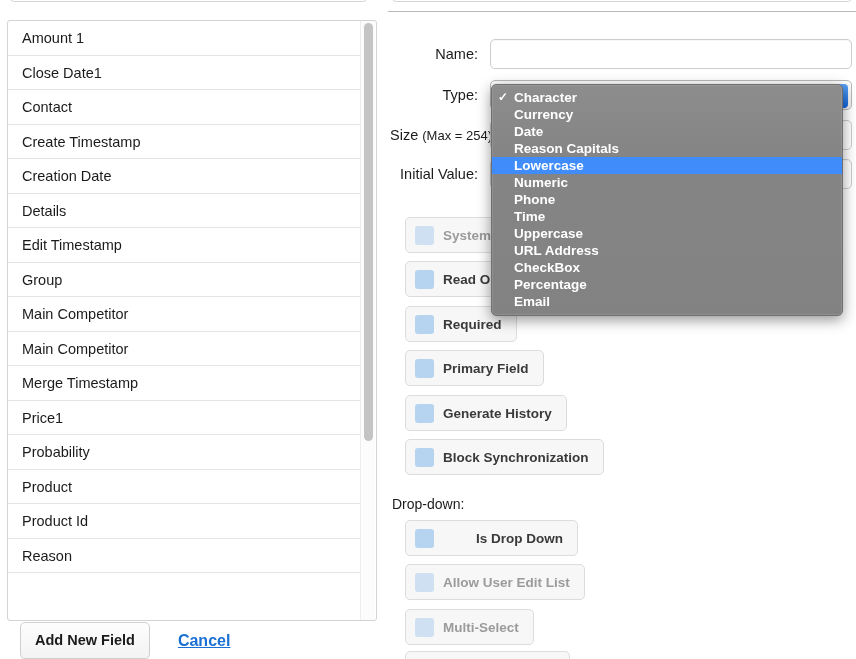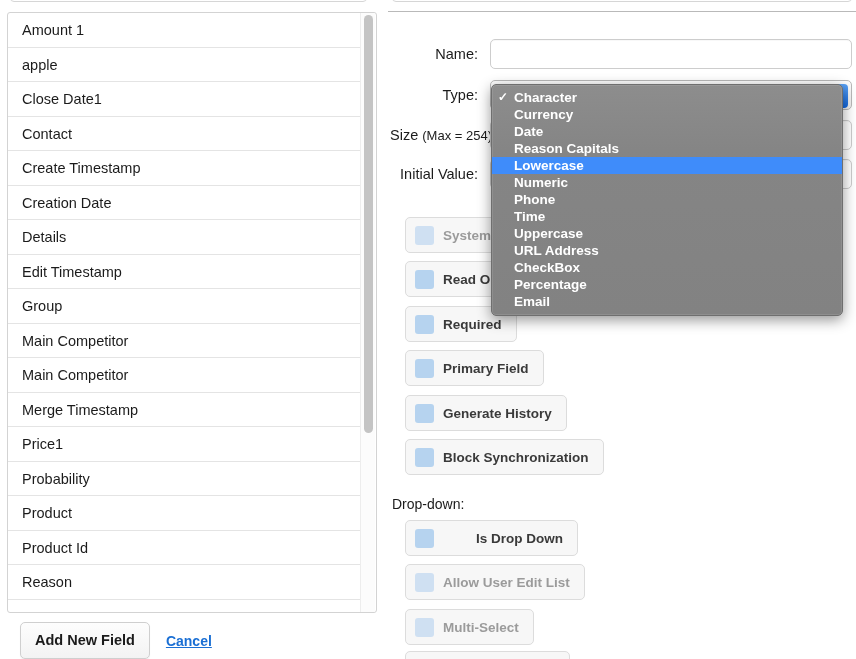--- a/index.html
+++ b/index.html
@@ -27,21 +27,21 @@
     border-radius: 4px;
     background: #fff;
     box-sizing: border-box;
   }
   #top-stub-left  { left: 10px;  width: 357px; }
   #top-stub-right { left: 392px; width: 460px; }
 
   
   #left-panel {
     position: absolute;
-    left: 7px; top: 12px;
+    left: 7px; top: 20px;
     width: 370px; height: 601px;
     border: 1px solid #d3d3d3;
     border-radius: 3px;
     background: #fff;
     box-sizing: border-box;
     overflow: hidden;
   }
   #field-list {
     position: absolute;
     left: 0; top: 0;
@@ -91,22 +91,22 @@
     font-weight: bold;
     color: #1b1b1b;
     background: linear-gradient(#fdfdfd, #f3f3f3);
     border: 1px solid #cfcfcf;
     border-radius: 5px;
     padding: 9px 14px 10px;
     cursor: pointer;
     box-shadow: 0 1px 1px rgba(0,0,0,.06);
   }
   #cancel-link {
-    margin-left: 16px;
-    font-size: 14px;
+    margin-left: 28px;
+    font-size: 16px;
     font-weight: bold;
     color: #1a6fd4;
     text-decoration: underline;
     cursor: pointer;
   }
 
   
   #pane-divider {
     position: absolute;
     left: 388px; top: 11px;
@@ -283,21 +283,20 @@
 <body>
 
 <div id="root">
 
   <div id="top-stub-left" class="top-stub"></div>
   <div id="top-stub-right" class="top-stub"></div>
 
   <div id="left-panel">
     <div id="field-list">
         <div class="field-row"><span>Amount 1</span></div>
-        <div class="field-row"><span>apple</span></div>
         <div class="field-row"><span>Close Date1</span></div>
         <div class="field-row"><span>Contact</span></div>
         <div class="field-row"><span>Create Timestamp</span></div>
         <div class="field-row"><span>Creation Date</span></div>
         <div class="field-row"><span>Details</span></div>
         <div class="field-row"><span>Edit Timestamp</span></div>
         <div class="field-row"><span>Group</span></div>
         <div class="field-row"><span>Main Competitor</span></div>
         <div class="field-row"><span>Main Competitor</span></div>
         <div class="field-row"><span>Merge Timestamp</span></div>

